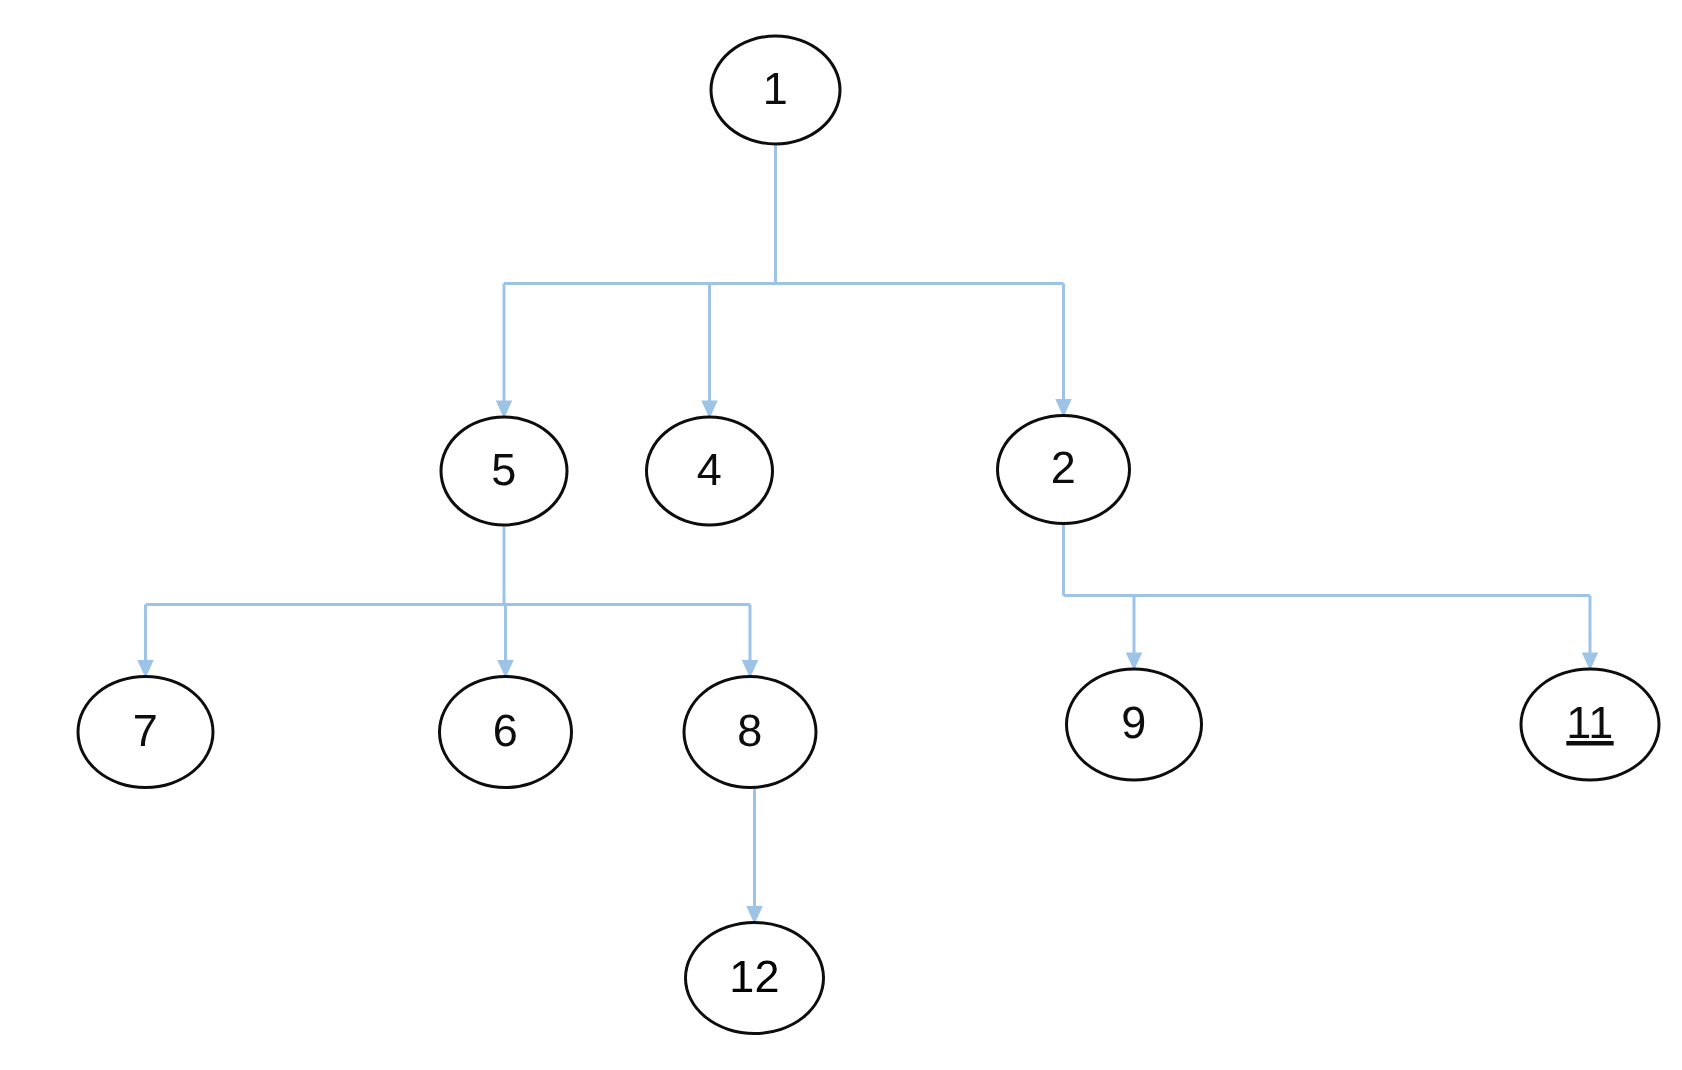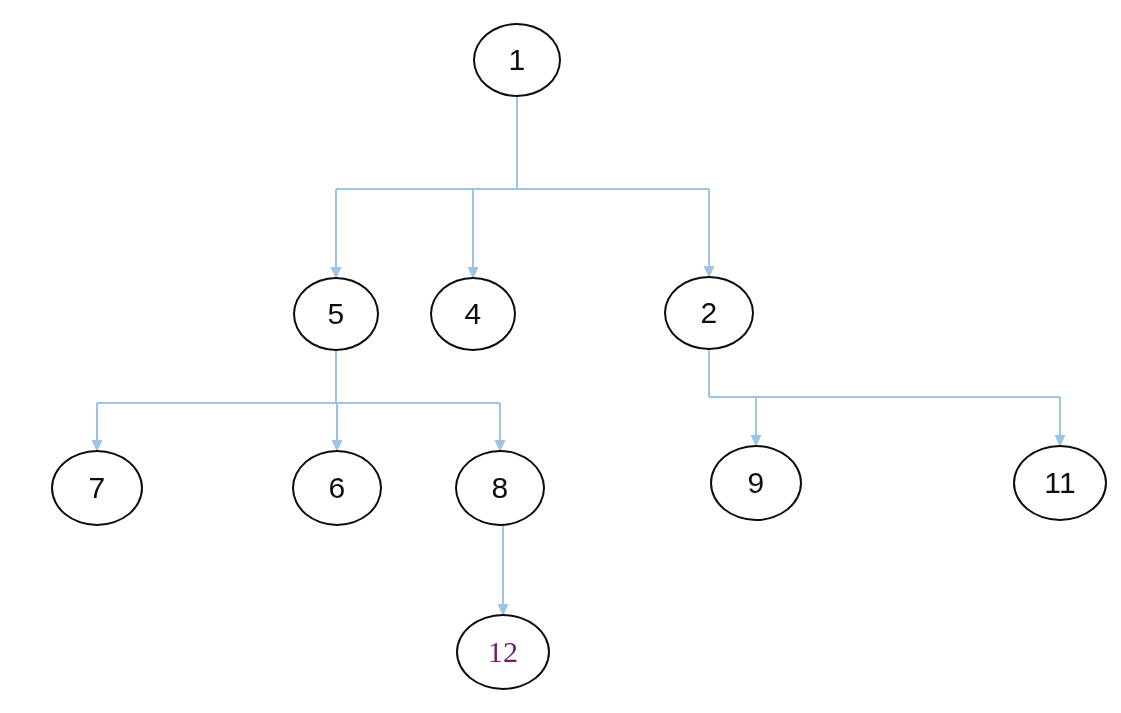--- a/index.html
+++ b/index.html
@@ -92,20 +92,20 @@
       </div>
       <div class="tree-node" style="left: 292px; top: 450px; width: 90px; height: 76px; font-size: 30px; background: rgb(255, 255, 255); border-color: rgb(13, 13, 13); color: rgb(13, 13, 13);">
         <span class="node-label">6</span>
       </div>
       <div class="tree-node" style="left: 455px; top: 450px; width: 90px; height: 76px; font-size: 30px; background: rgb(255, 255, 255); border-color: rgb(13, 13, 13); color: rgb(13, 13, 13);">
         <span class="node-label">8</span>
       </div>
       <div class="tree-node" style="left: 710px; top: 445px; width: 92px; height: 76px; font-size: 30px; background: rgb(255, 255, 255); border-color: rgb(13, 13, 13); color: rgb(13, 13, 13);">
         <span class="node-label">9</span>
       </div>
-      <div class="tree-node" style="left: 1013px; top: 445px; width: 94px; height: 76px; font-size: 30px; background: rgb(255, 255, 255); border-color: rgb(13, 13, 13); color: rgb(13, 13, 13);">
+      <div class="tree-node" style="left: 1013px; top: 445px; width: 94px; height: 76px; font-size: 30px; background: rgb(255, 255, 255); border-color: rgb(13, 13, 13); color: rgb(13, 13, 13); text-decoration: underline;">
         <span class="node-label">11</span>
       </div>
-      <div class="tree-node" style="left: 456px; top: 614px; width: 94px; height: 76px; font-size: 30px; background: rgb(255, 255, 255); border-color: rgb(13, 13, 13); color: #701a75; font-family: Liberation Serif, serif;">
+      <div class="tree-node" style="left: 456px; top: 614px; width: 94px; height: 76px; font-size: 30px; background: rgb(255, 255, 255); border-color: rgb(13, 13, 13); color: #000000;">
         <span class="node-label">12</span>
       </div>
     </div>
 </div>
 
 </body></html>

